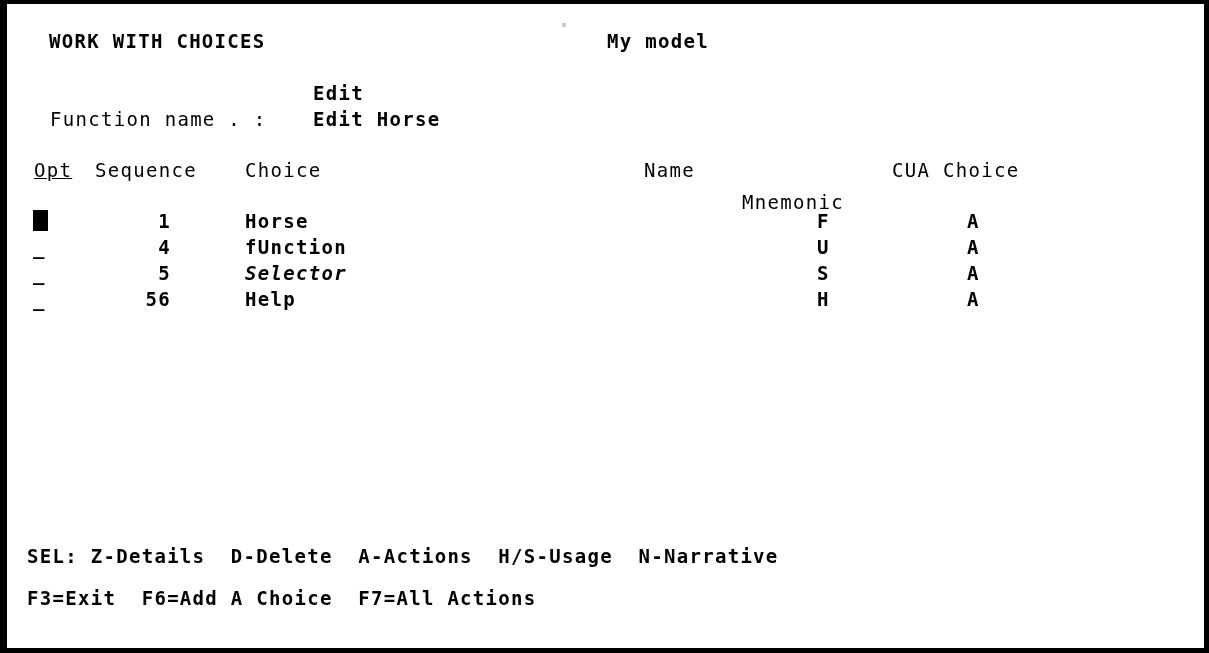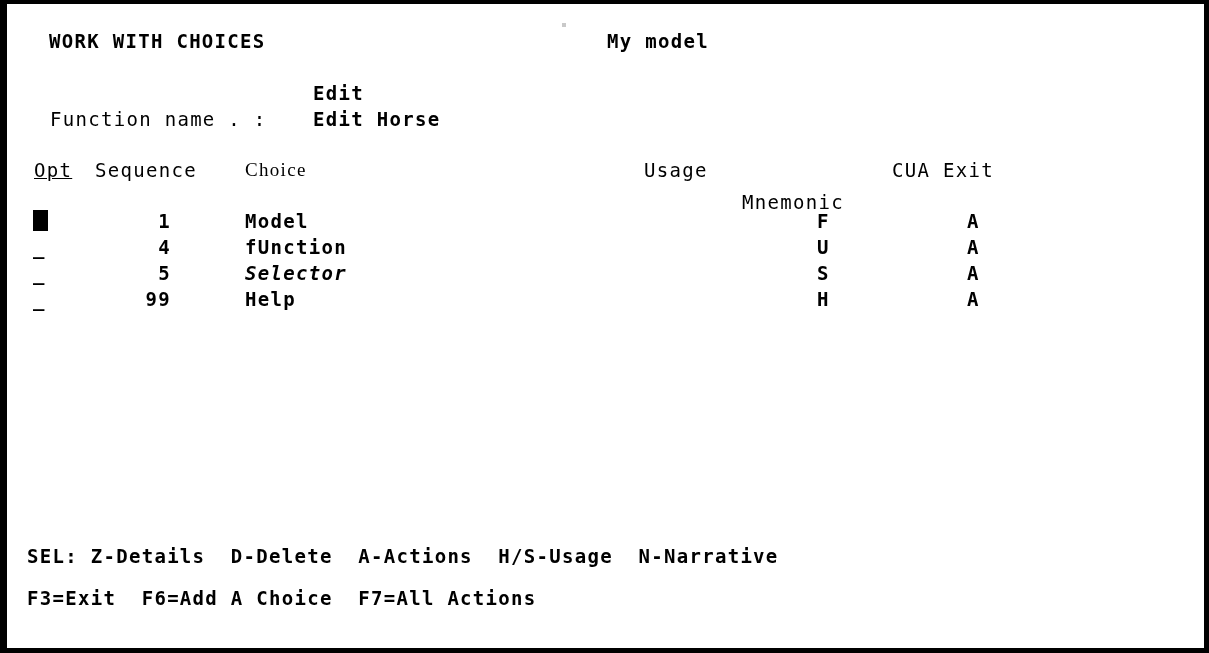--- a/index.html
+++ b/index.html
@@ -60,30 +60,30 @@
 
   <span class="seg b" style="left:42px;  top:24px;">WORK WITH CHOICES</span>
   <span class="seg b" style="left:600px; top:24px;">My model</span>
 
   <span class="seg b" style="left:306px; top:76px;">Edit</span>
   <span class="seg b" style="left:306px; top:102px;">Edit Horse</span>
   <span class="seg" style="left:43px;  top:102px;">Function name . :</span>
 
   <span class="seg" style="left:27px;  top:153px;text-decoration:underline;">Opt</span>
   <span class="seg" style="left:88px;  top:153px;">Sequence</span>
-  <span class="seg" style="left:238px; top:153px;font-family:Liberation Serif, serif;">Choice</span>
-  <span class="seg" style="left:637px; top:153px;">Usage</span>
+  <span class="seg" style="left:238px; top:153px;">Choice</span>
+  <span class="seg" style="left:637px; top:153px;">Name</span>
   <span class="seg" style="left:735px; top:153px;margin-top:32px;">Mnemonic</span>
-  <span class="seg" style="left:885px; top:153px;">CUA Exit</span>
+  <span class="seg" style="left:885px; top:153px;">CUA Choice</span>
 
   <div>
     <span class="seg b" style="left:26px;  top:204px;"></span>
     <div class="cursor-block"></div>
     <span class="seg b seq" style="left:88px;  top:204px;">1</span>
-    <span class="seg b" style="left:238px; top:204px;">Model</span>
+    <span class="seg b" style="left:238px; top:204px;">Horse</span>
     <span class="seg b" style="left:810px; top:204px;">F</span>
     <span class="seg b" style="left:960px; top:204px;">A</span>
   </div>
 
   <div>
     <span class="seg b" style="left:26px;  top:230px;">_</span>
     <span class="seg b seq" style="left:88px;  top:230px;">4</span>
     <span class="seg b" style="left:238px; top:230px;">fUnction</span>
     <span class="seg b" style="left:810px; top:230px;">U</span>
     <span class="seg b" style="left:960px; top:230px;">A</span>
@@ -92,21 +92,21 @@
   <div>
     <span class="seg b" style="left:26px;  top:256px;">_</span>
     <span class="seg b seq" style="left:88px;  top:256px;">5</span>
     <span class="seg b" style="left:238px; top:256px;font-style:italic;">Selector</span>
     <span class="seg b" style="left:810px; top:256px;">S</span>
     <span class="seg b" style="left:960px; top:256px;">A</span>
   </div>
 
   <div>
     <span class="seg b" style="left:26px;  top:282px;">_</span>
-    <span class="seg b seq" style="left:88px;  top:282px;">99</span>
+    <span class="seg b seq" style="left:88px;  top:282px;">56</span>
     <span class="seg b" style="left:238px; top:282px;">Help</span>
     <span class="seg b" style="left:810px; top:282px;">H</span>
     <span class="seg b" style="left:960px; top:282px;">A</span>
   </div>
 
   <span class="seg b" style="left:20px; top:539px;">SEL: Z-Details  D-Delete  A-Actions  H/S-Usage  N-Narrative</span>
   <span class="seg b" style="left:20px; top:565px;margin-top:16px;">F3=Exit  F6=Add A Choice  F7=All Actions</span>
 
 </div>
 

